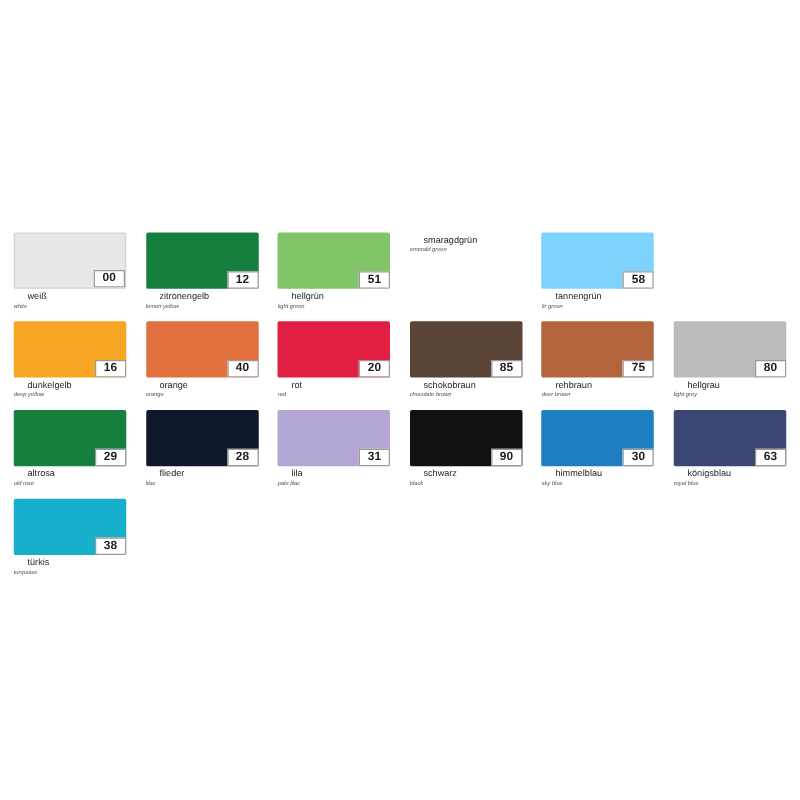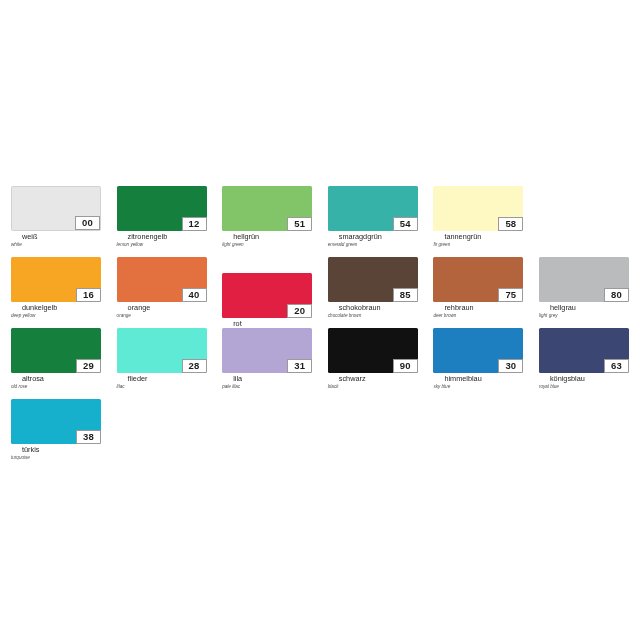--- a/index.html
+++ b/index.html
@@ -121,28 +121,25 @@
           <div class="swatch-name-en">lemon yellow</div>
         </div>
         <div class="swatch-cell">
           <div class="swatch-chip" style="background: rgb(130, 196, 104);">
             <div class="swatch-badge">51</div>
           </div>
           <div class="swatch-name-de">hellgrün</div>
           <div class="swatch-name-en">light green</div>
         </div>
         <div class="swatch-cell">
-          <div class="swatch-chip" style="background: rgb(55, 178, 168);">
-            <div class="swatch-badge">54</div>
-          </div>
           <div class="swatch-name-de">smaragdgrün</div>
           <div class="swatch-name-en">emerald green</div>
         </div>
         <div class="swatch-cell">
-          <div class="swatch-chip" style="background: #fef9c3;">
+          <div class="swatch-chip" style="background: #7dd3fc;">
             <div class="swatch-badge">58</div>
           </div>
           <div class="swatch-name-de">tannengrün</div>
           <div class="swatch-name-en">fir green</div>
         </div>
       </div>
       <div class="grid-row">
         <div class="swatch-cell">
           <div class="swatch-chip" style="background: rgb(247, 166, 35);">
             <div class="swatch-badge">16</div>
@@ -151,21 +148,21 @@
           <div class="swatch-name-en">deep yellow</div>
         </div>
         <div class="swatch-cell">
           <div class="swatch-chip" style="background: rgb(226, 113, 63);">
             <div class="swatch-badge">40</div>
           </div>
           <div class="swatch-name-de">orange</div>
           <div class="swatch-name-en">orange</div>
         </div>
         <div class="swatch-cell">
-          <div class="swatch-chip" style="background: rgb(224, 31, 67); margin-top: 16px;">
+          <div class="swatch-chip" style="background: rgb(224, 31, 67);">
             <div class="swatch-badge">20</div>
           </div>
           <div class="swatch-name-de">rot</div>
           <div class="swatch-name-en">red</div>
         </div>
         <div class="swatch-cell">
           <div class="swatch-chip" style="background: rgb(90, 68, 56);">
             <div class="swatch-badge">85</div>
           </div>
           <div class="swatch-name-de">schokobraun</div>
@@ -188,21 +185,21 @@
       </div>
       <div class="grid-row">
         <div class="swatch-cell">
           <div class="swatch-chip" style="background: #15803d;">
             <div class="swatch-badge">29</div>
           </div>
           <div class="swatch-name-de">altrosa</div>
           <div class="swatch-name-en">old rose</div>
         </div>
         <div class="swatch-cell">
-          <div class="swatch-chip" style="background: #5eead4;">
+          <div class="swatch-chip" style="background: #0f172a;">
             <div class="swatch-badge">28</div>
           </div>
           <div class="swatch-name-de">flieder</div>
           <div class="swatch-name-en">lilac</div>
         </div>
         <div class="swatch-cell">
           <div class="swatch-chip" style="background: rgb(179, 166, 212);">
             <div class="swatch-badge">31</div>
           </div>
           <div class="swatch-name-de">lila</div>

